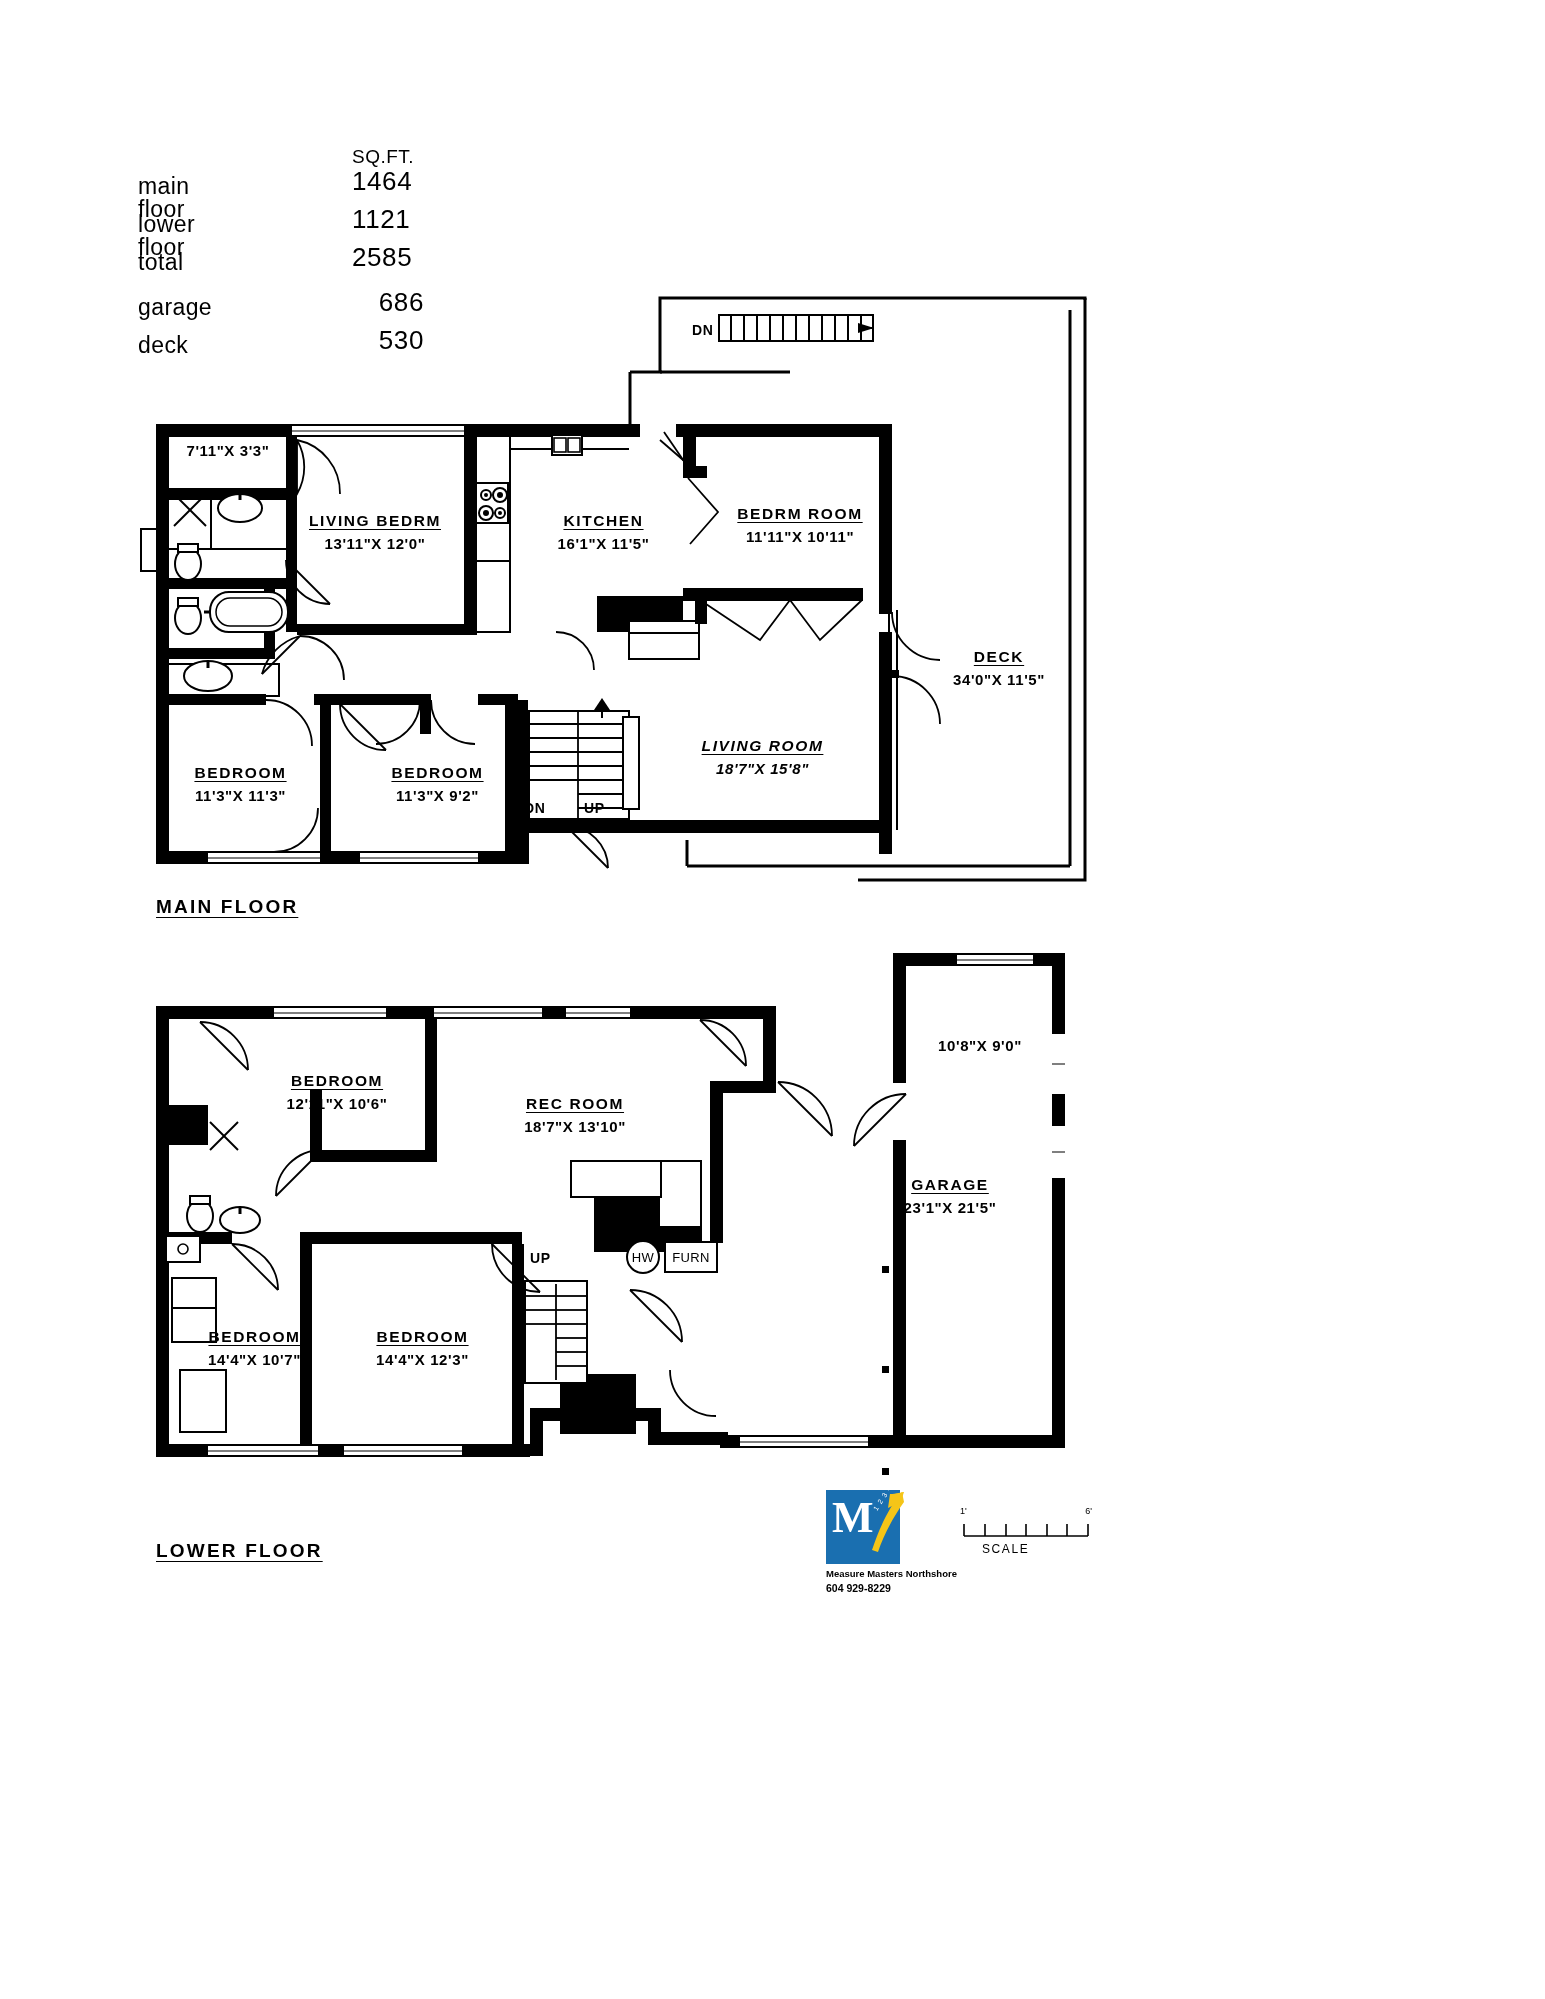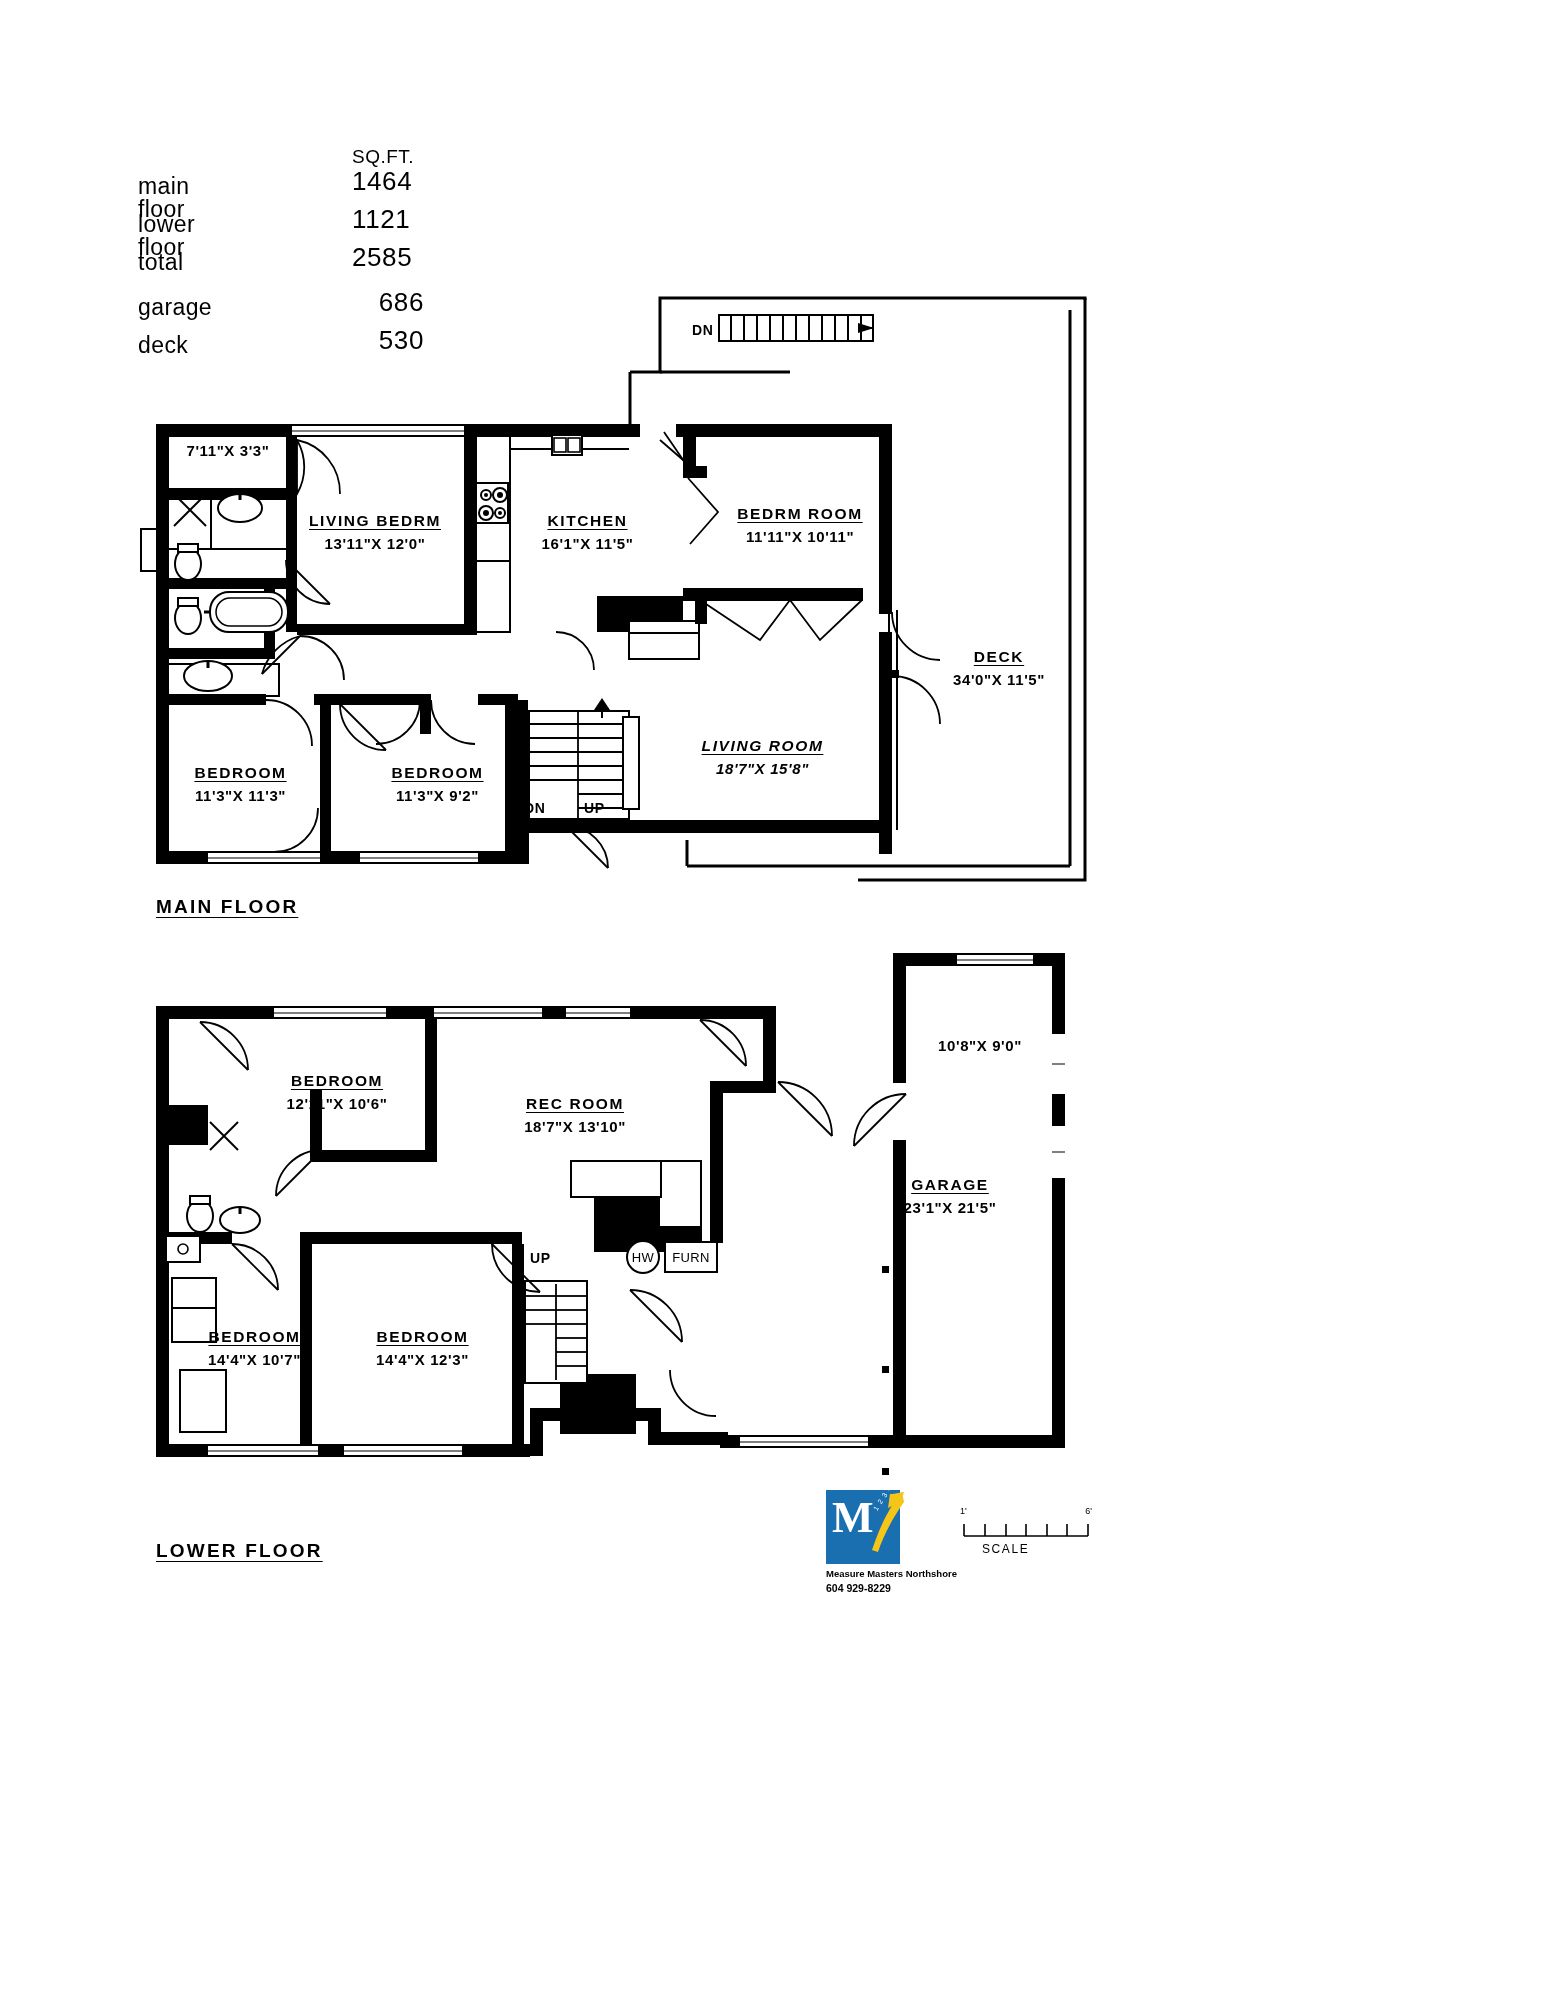--- a/index.html
+++ b/index.html
@@ -412,21 +412,21 @@
       </g>
     </svg>
 
     <div class="rlabel dim-only" style="left:108px; top:442px; width:240px;">
       <span class="dm">7'11"X  3'3"</span>
     </div>
     <div class="rlabel" style="left:255px; top:512px; width:240px;">
       <span class="nm">LIVING  BEDRM</span>
       <span class="dm">13'11"X  12'0"</span>
     </div>
-    <div class="rlabel" style="left:475px; top:512px; width:225px;text-align:center;">
+    <div class="rlabel" style="left:491px; top:512px; width:225px;text-align:center;">
       <span class="nm">KITCHEN</span>
       <span class="dm">16'1"X  11'5"</span>
     </div>
     <div class="rlabel" style="left:680px; top:505px; width:240px;">
       <span class="nm">BEDRM  ROOM</span>
       <span class="dm">11'11"X  10'11"</span>
     </div>
     <div class="rlabel" style="left:880px; top:648px; width:238px;">
       <span class="nm">DECK</span>
       <span class="dm">34'0"X  11'5"</span>

